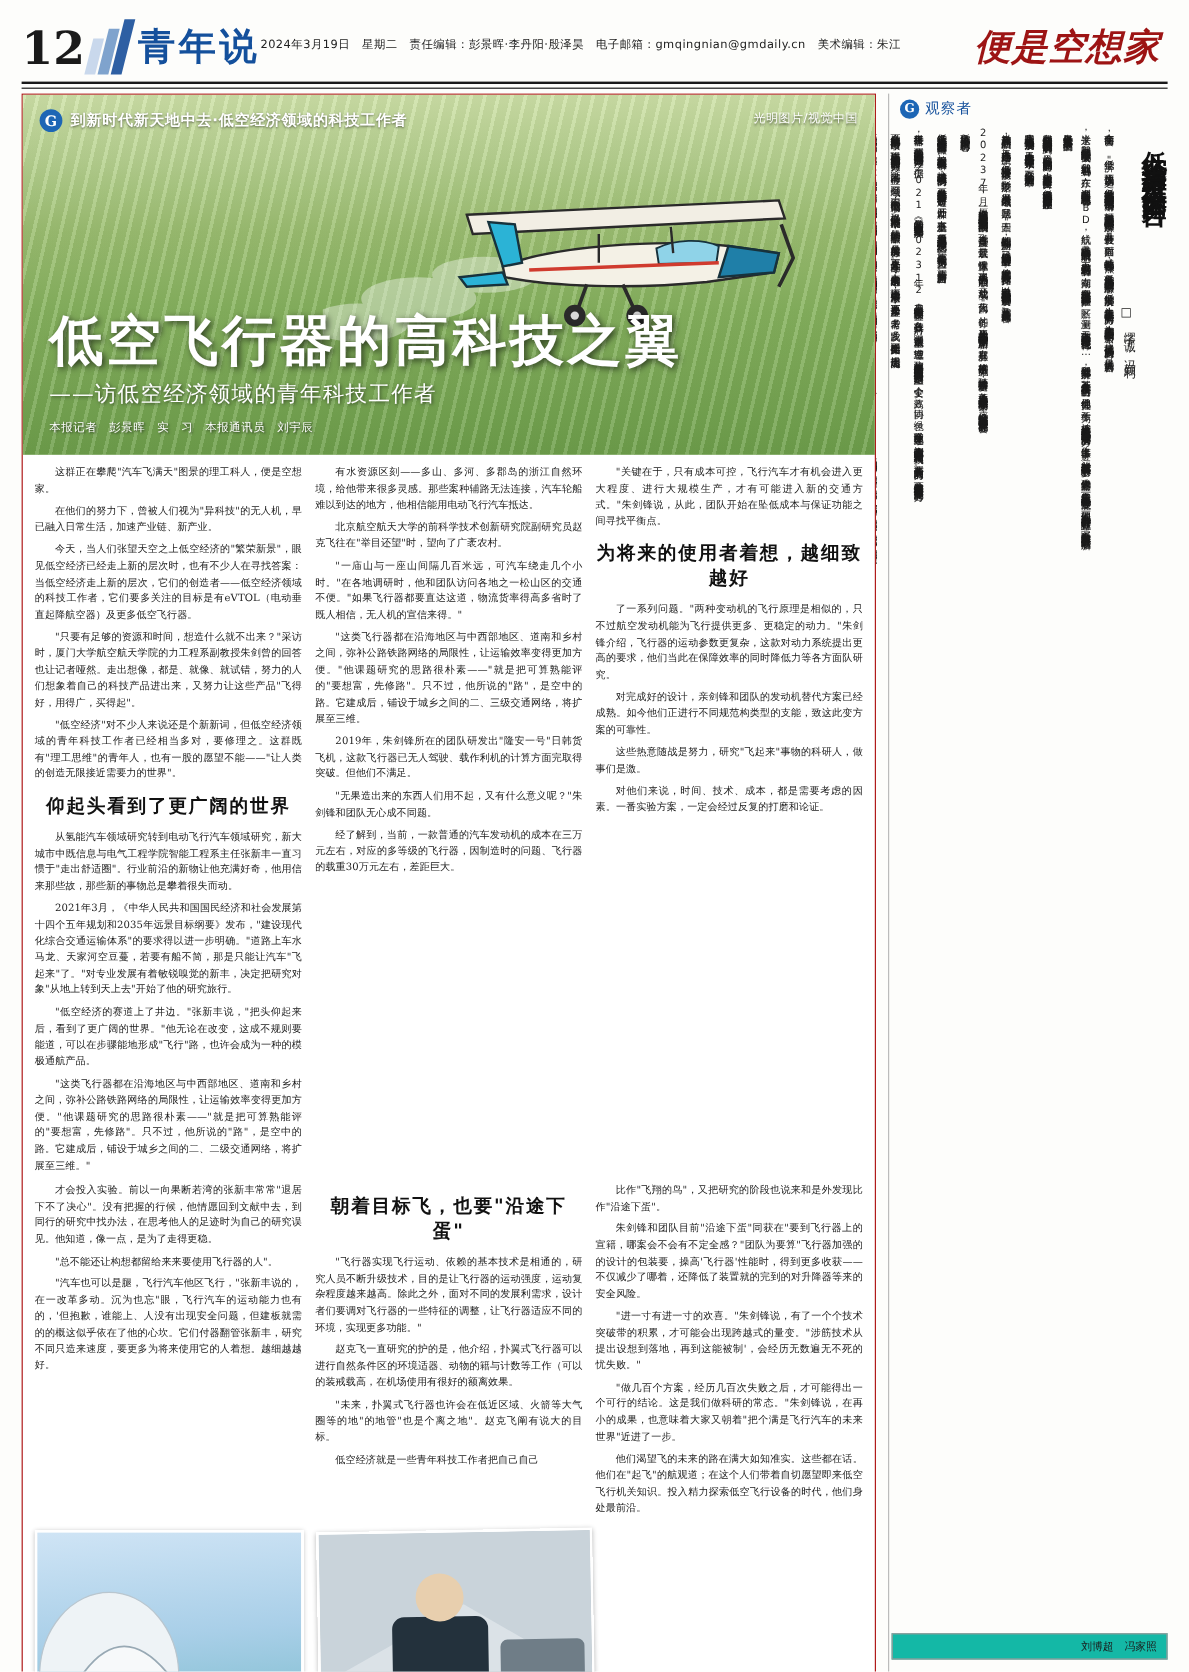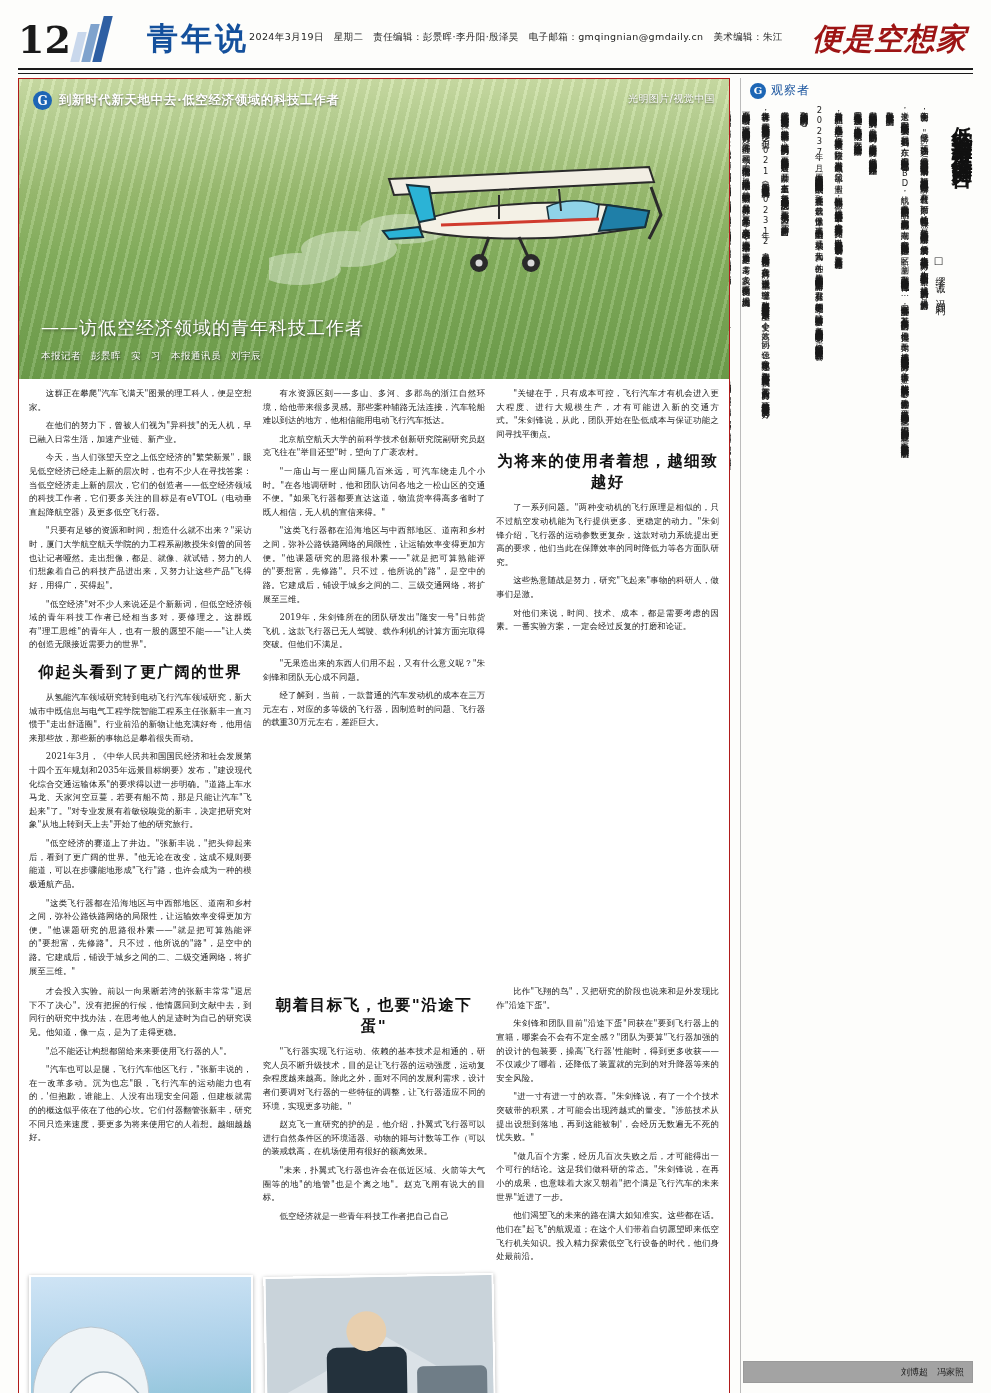--- a/index.html
+++ b/index.html
@@ -49,21 +49,20 @@
   }
   .tag-bars i:nth-child(1) { height: 30px; background:#c9d8ec; }
   .tag-bars i:nth-child(2) { height: 38px; background:#7fa3cd; }
   .tag-bars i:nth-child(3) { height: 46px; background:#2e5fa3; }
   .section-name {
     font-family: "DejaVu Serif", "Liberation Serif", serif;
     font-size: 31px;
     font-weight: bold;
     color: #14509c;
     letter-spacing: 3px;
-    margin-left: 32px;
   }
   .masthead-line {
     position: absolute;
     left: 18px; right: 18px; bottom: 8px;
     height: 2px;
     background: #1a1a1a;
   }
   .masthead-line.thin {
     bottom: 4px;
     height: 1px;
@@ -302,21 +301,21 @@
     line-height: 1.7;
     letter-spacing: .4px;
     color: #1b1b1b;
     font-weight: bold;
   }
   .support-box {
     position: absolute;
     right: 18px; bottom: 10px;
     width: 230px;
     border: 1px solid #9a9a9a;
-    background: #a3a3a3;
+    background: #14b8a6;
   }
   .support-top {
     display: flex; justify-content: flex-end;
     gap: 22px;
     font-size: 9px;
     padding: 4px 8px 3px 8px;
     color: #1b1b1b;
   }
   .support-bar {
     background: #1d66b5;
@@ -396,20 +395,21 @@
           <circle cx="182" cy="136" r="9" fill="#2a2a2a"></circle>
           <circle cx="130" cy="136" r="3.5" fill="#d9d9d9"></circle>
           <circle cx="182" cy="136" r="3.5" fill="#d9d9d9"></circle>
 
           <path d="M302 60 L312 88 L300 112" stroke="#2a2a2a" stroke-width="3" fill="none"></path>
 
           <path d="M92 98 L250 92" stroke="#d03b2e" stroke-width="3"></path>
         </svg>
 
         <div class="headline-block">
+          <h1 class="headline">低空飞行器的高科技之翼</h1>
           <div class="subhead">——访低空经济领域的青年科技工作者</div>
           <div class="byline">本报记者　彭景晖　实　习　本报通讯员　刘宇辰</div>
         </div>
       </div>
 
       <div class="body-area">
         <div class="cols3">
 
           <div class="col">
             <p class="bodytext">这群正在攀爬"汽车飞满天"图景的理工科人，便是空想家。</p>
@@ -431,20 +431,21 @@
             <p class="bodytext">"这类飞行器都在沿海地区与中西部地区、道南和乡村之间，弥补公路铁路网络的局限性，让运输效率变得更加方便。"他课题研究的思路很朴素——"就是把可算熟能评的"要想富，先修路"。只不过，他所说的"路"，是空中的路。它建成后，铺设于城乡之间的二、三级交通网络，将扩展至三维。</p>
             <p class="bodytext">2019年，朱剑锋所在的团队研发出"隆安一号"日韩货飞机，这款飞行器已无人驾驶、载作利机的计算方面完取得突破。但他们不满足。</p>
             <p class="bodytext">"无果造出来的东西人们用不起，又有什么意义呢？"朱剑锋和团队无心成不同题。</p>
             <p class="bodytext">经了解到，当前，一款普通的汽车发动机的成本在三万元左右，对应的多等级的飞行器，因制造时的问题、飞行器的载重30万元左右，差距巨大。</p>
           </div>
 
           <div class="col">
             <p class="bodytext">"关键在于，只有成本可控，飞行汽车才有机会进入更大程度、进行大规模生产，才有可能进入新的交通方式。"朱剑锋说，从此，团队开始在坠低成本与保证功能之间寻找平衡点。</p>
             <h3 class="subtitle">为将来的使用者着想，越细致越好</h3>
             <p class="bodytext">了一系列问题。"两种变动机的飞行原理是相似的，只不过航空发动机能为飞行提供更多、更稳定的动力。"朱剑锋介绍，飞行器的运动参数更复杂，这款对动力系统提出更高的要求，他们当此在保障效率的同时降低力等各方面队研究。</p>
+            <p class="bodytext">对完成好的设计，亲剑锋和团队的发动机替代方案已经成熟。如今他们正进行不同规范构类型的支能，致这此变方案的可靠性。</p>
             <p class="bodytext">这些热意随战是努力，研究"飞起来"事物的科研人，做事们是激。</p>
             <p class="bodytext">对他们来说，时间、技术、成本，都是需要考虑的因素。一番实验方案，一定会经过反复的打磨和论证。</p>
           </div>
         </div>
 
         <div class="cols3" style="margin-top:2px;">
           <div class="col">
             <p class="bodytext">才会投入实验。前以一向果断若湾的张新丰常常"退居下不了决心"。没有把握的行候，他情愿回到文献中去，到同行的研究中找办法，在思考他人的足迹时为自己的研究误见。他知道，像一点，是为了走得更稳。</p>
             <p class="bodytext">"总不能还让构想都留给来来要使用飞行器的人"。</p>
             <p class="bodytext">"汽车也可以是腿，飞行汽车他区飞行，"张新丰说的，在一改革多动。沉为也忘"眼，飞行汽车的运动能力也有的，'但抱歉，谁能上、人没有出现安全问题，但建板就需的的概这似乎依在了他的心坎。它们付器翻管张新丰，研究不同只造来速度，要更多为将来使用它的人着想。越细越越好。</p>

